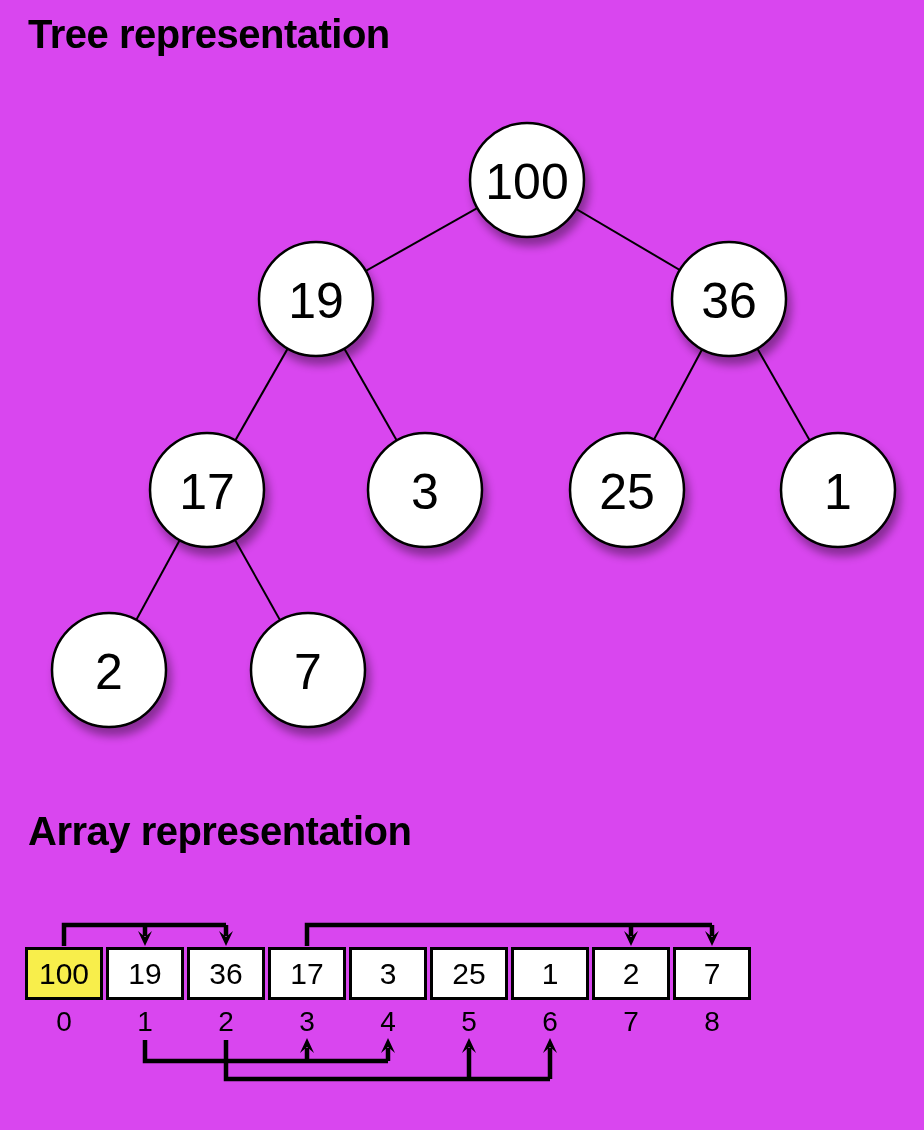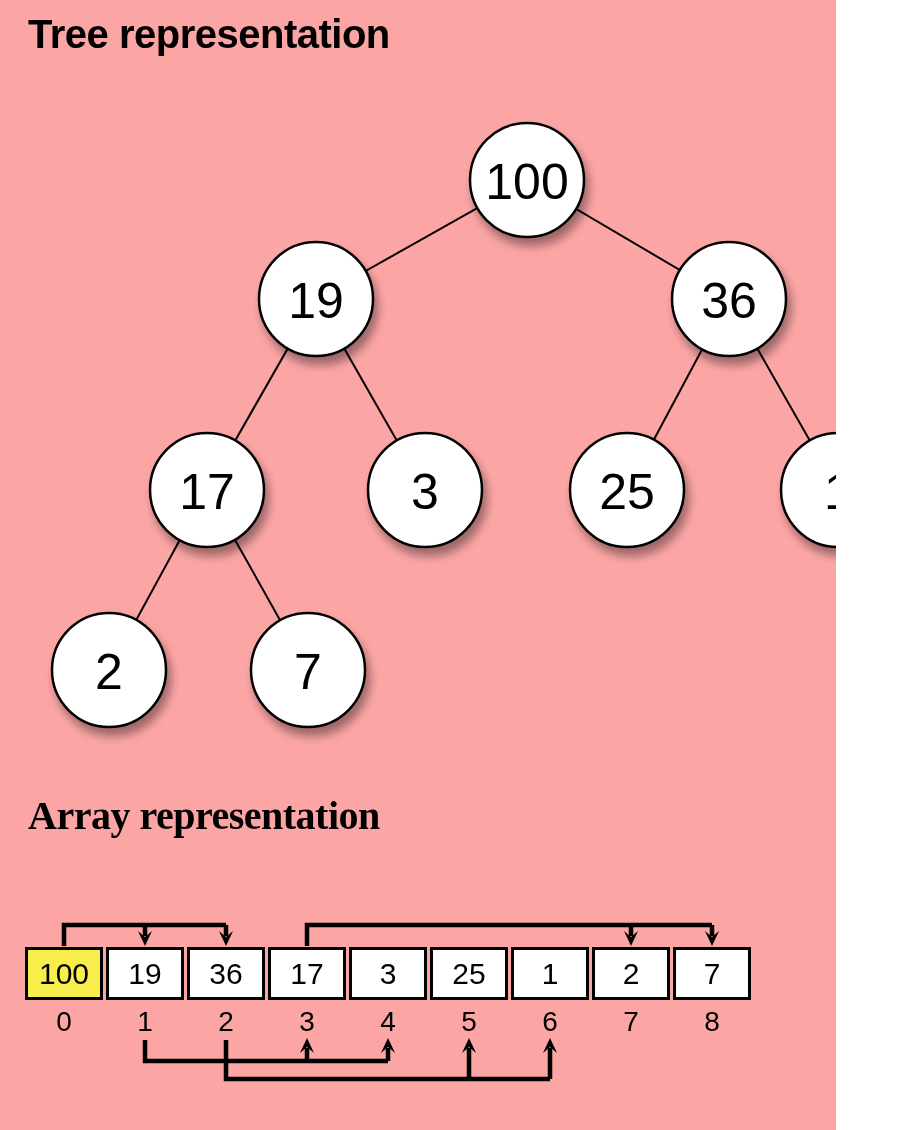--- a/index.html
+++ b/index.html
@@ -1,33 +1,33 @@
 <!DOCTYPE html>
 <html><head>
 <meta charset="utf-8">
 <style>
   html,body{margin:0;padding:0;background:#ffffff;}
   .page{
     position:relative;
-    width:836px;height:1130px;
-    background:#fca5a5;
+    width:924px;height:1130px;
+    background:#d946ef;
     font-family:"Liberation Sans",sans-serif;
     overflow:hidden;
   }
   .section-title{
     position:absolute;
     left:28px;
     font-size:40px;
     font-weight:bold;
     color:#000;
     letter-spacing:-0.5px;
     white-space:nowrap;
   }
   #tree-title{top:12px;}
-  #array-title{top:792px;font-family:Liberation Serif, serif;}
+  #array-title{top:809px;}
   #diagram-svg{
     position:absolute;left:0;top:0;
     pointer-events:none;
   }
   #array-row{
     position:absolute;left:25px;top:947px;
     display:flex;gap:3px;
   }
   .cell{
     box-sizing:border-box;

